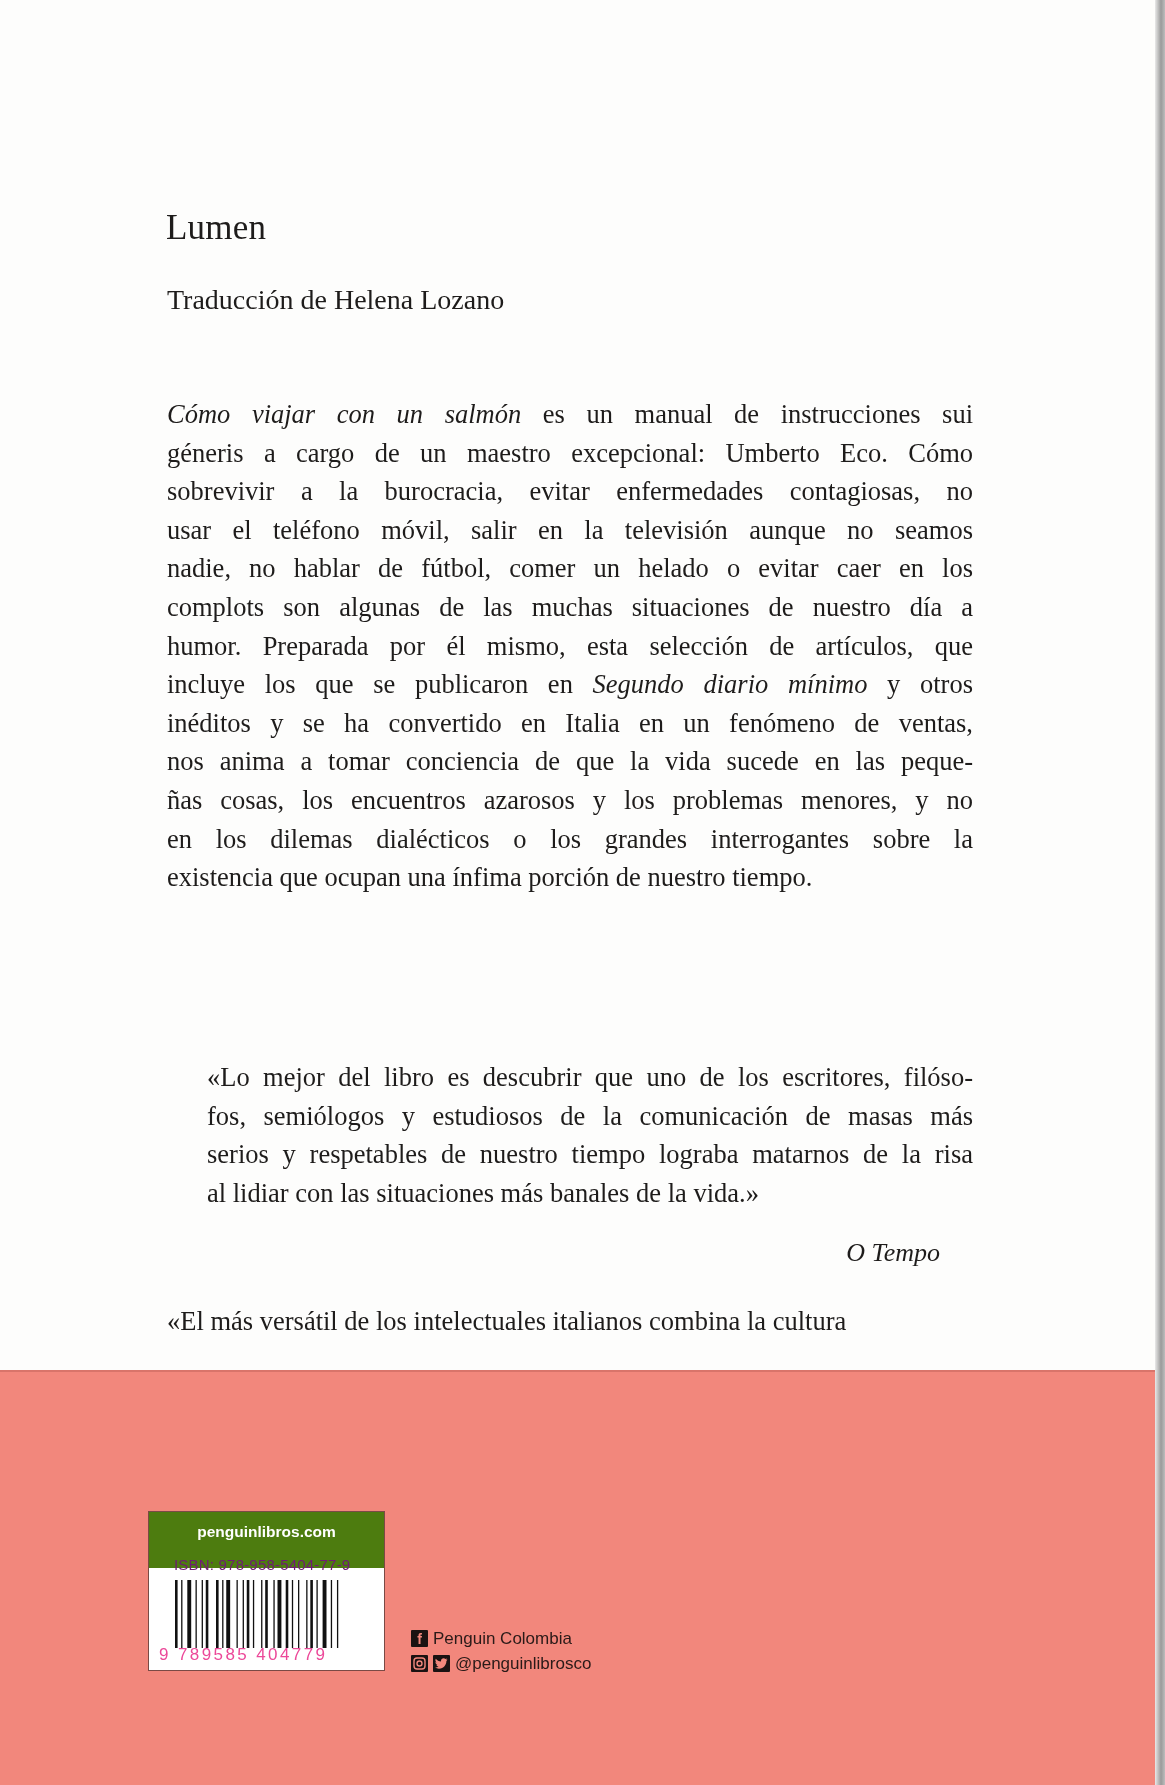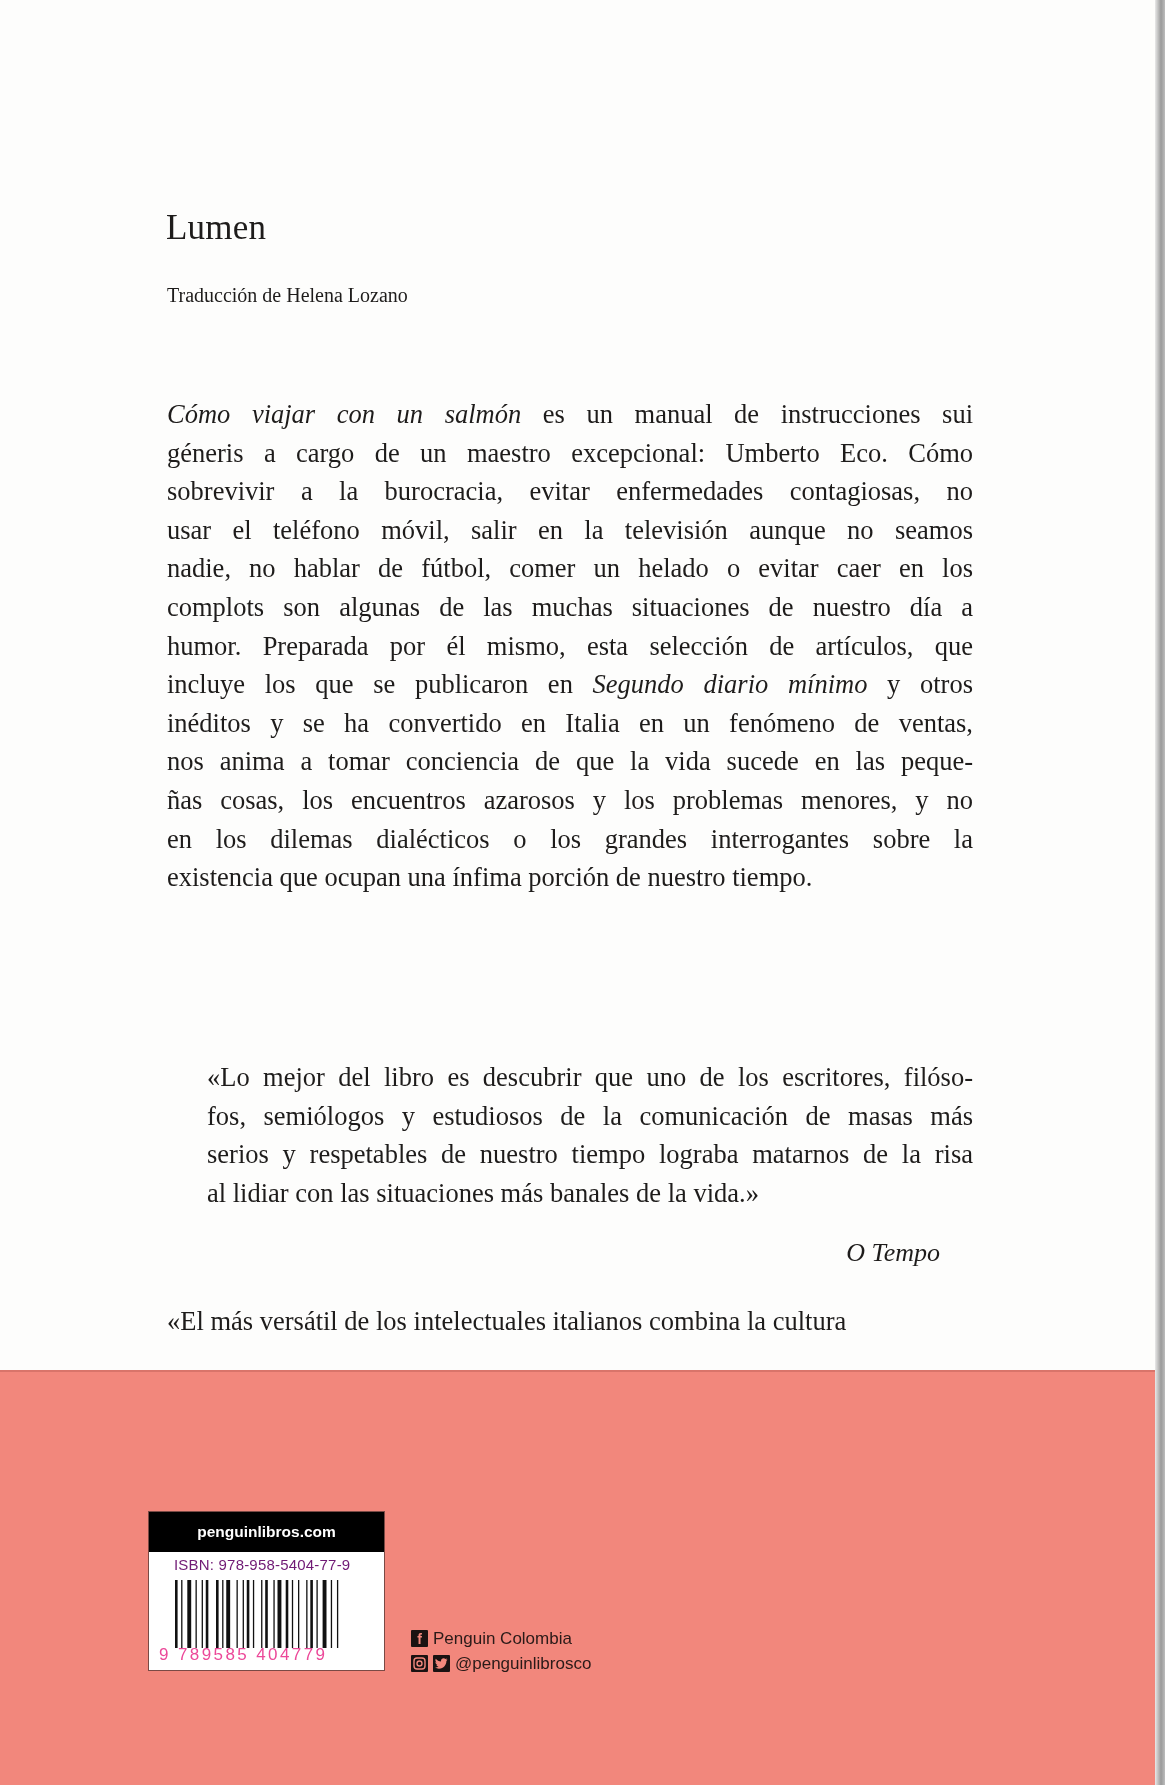--- a/index.html
+++ b/index.html
@@ -13,21 +13,21 @@
     .right-edge {
       position: absolute; top: 0; right: 0; width: 10px; height: 1785px;
       background: linear-gradient(to right, #e9e9e9, #9a9a9a 60%, #bdbdbd);
     }
     .publisher {
       position: absolute; left: 166px; top: 208px;
       font-size: 35px; letter-spacing: 0.2px;
     }
     .translator {
       position: absolute; left: 167px; top: 284px;
-      font-size: 20px;
+      font-size: 28px;
     }
     .body-text {
       position: absolute; left: 167px; top: 395px; width: 806px;
       font-size: 26.5px; line-height: 38.6px;
     }
     .body-text .line { display: block; white-space: nowrap; text-align: justify; text-align-last: justify; }
     .body-text .line.last { text-align-last: left; }
     .quote1 {
       position: absolute; left: 167px; top: 1058px; width: 806px;
       font-size: 26.5px; line-height: 38.6px;
@@ -47,21 +47,21 @@
       position: absolute; left: 0; top: 1370px; width: 1155px; height: 415px;
       background: #f2877c;
       border-top: 2px solid #d9746a;
     }
     .barcode-box {
       position: absolute; left: 148px; top: 1511px; width: 235px; height: 158px;
       background: #ffffff; border: 1px solid #7a4a45;
       font-family: "Liberation Sans", "DejaVu Sans", sans-serif;
     }
     .barcode-header {
-      height: 40px; background: #000000; color: #fff;
+      height: 56px; background: #4d7c0f; color: #fff;
       font-weight: bold; font-size: 15.5px; text-align: center; line-height: 40px;
     }
     .isbn-text {
       position: absolute; left: 25px; top: 44px;
       font-size: 15px; letter-spacing: 0.2px; color: #701a75;
     }
     .bars {
       position: absolute; left: 26px; top: 68px; width: 204px; height: 68px;
     }
     .bars svg { display: block; }

